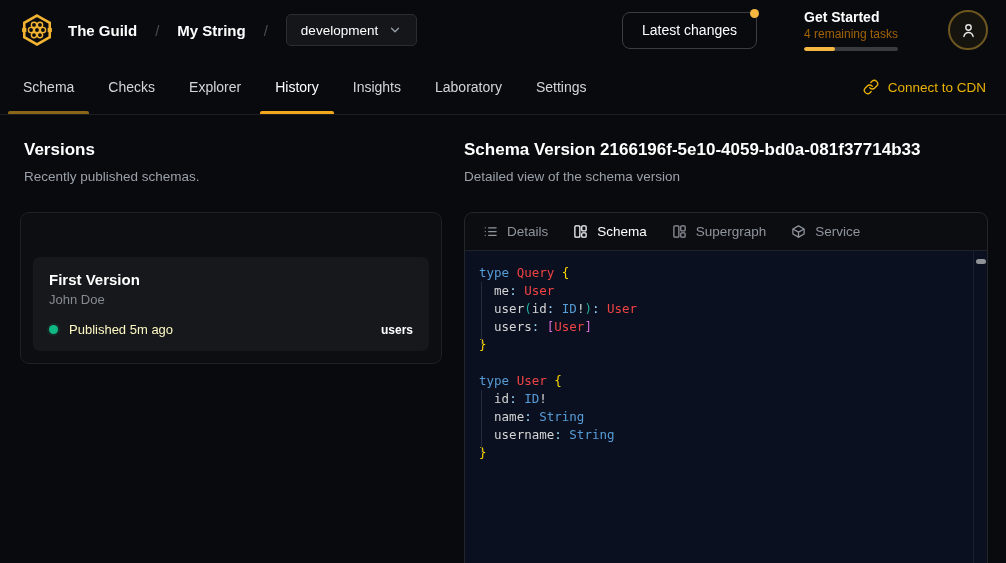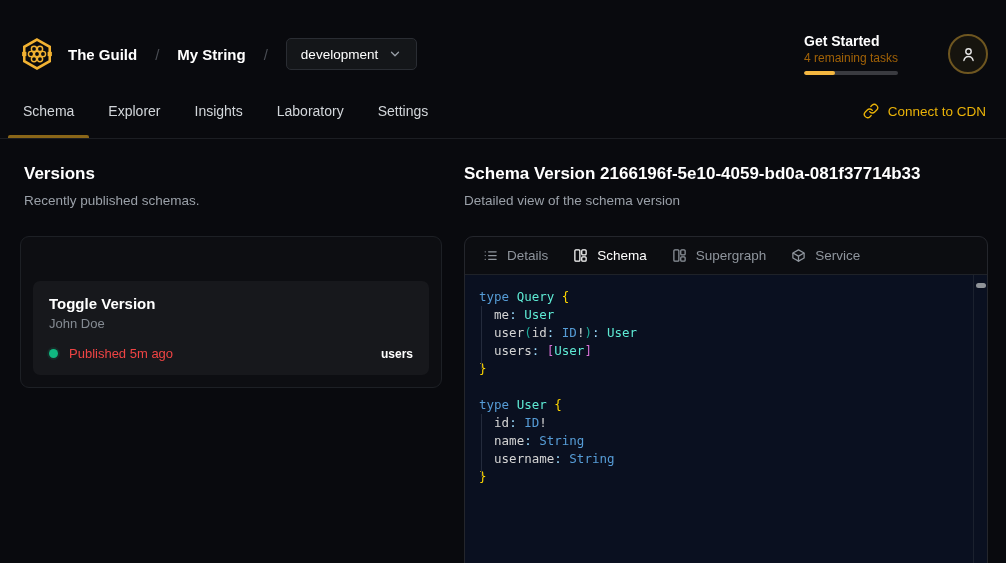--- a/index.html
+++ b/index.html
@@ -5,21 +5,21 @@
   * { box-sizing: border-box; margin: 0; padding: 0; }
   html,body { width:1006px; height:563px; overflow:hidden; }
   body {
     background:#090a0e; color:#fff;
     font-family:"Liberation Sans", sans-serif;
     -webkit-font-smoothing:antialiased;
   }
   svg { display:block; }
 
   
-  .header { height:60px; display:flex; align-items:center; padding:0 18px 0 20px;margin-top:24px; }
+  .header { height:60px; display:flex; align-items:center; padding:0 18px 0 20px; }
   .logo { width:34px; height:34px; margin-right:14px; cursor:pointer; }
   .crumbs { display:flex; align-items:center; gap:18px; font-size:15px; }
   .crumb { color:#fff; font-weight:600; cursor:pointer; }
   .crumb-sep { color:#4a4d54; font-weight:400; }
   .target-btn {
     display:flex; align-items:center; gap:10px; height:32px; padding:0 14px;
     background:#141619; border:1px solid #2a2d33; border-radius:5px;
     color:#fff; font-size:13.5px; font-family:inherit; cursor:pointer;
   }
   .target-btn .chev { color:#9aa0a8; }
@@ -65,21 +65,21 @@
 
   
   .versions-card { margin-top:26px; background:#0d0e12; border:1px solid #1d2025;
     border-radius:9px; padding:44px 12px 12px; }
   .version-item { background:#17181c; border-radius:7px; padding:14px 16px; cursor:pointer; }
   .vi-title { font-size:15px; font-weight:600; color:#fff; }
   .vi-author { margin-top:4px; font-size:13px; color:#858b93; }
   .vi-status-row { margin-top:15px; display:flex; align-items:center; }
   .vi-dot { width:9px; height:9px; border-radius:50%; background:#10b981;
     box-shadow:0 0 0 2px rgba(16,185,129,.12); margin-right:11px; flex:none; }
-  .vi-status { font-size:13px; color:#ef4444; }
+  .vi-status { font-size:13px; color:#fef9c3; }
   .vi-service { margin-left:auto; font-size:12px; font-weight:700; color:#fff; }
 
   
   .panel { margin-top:26px; border:1px solid #24262c; border-radius:9px;
     height:420px; display:flex; flex-direction:column; overflow:hidden; background:#0c0d11; }
   .panel-tabs { height:38px; flex:none; display:flex; align-items:center; gap:25px;
     padding:0 18px; border-bottom:1px solid #1f2228; }
   .panel-tab { display:flex; align-items:center; gap:9px; background:none; border:none;
     color:#8f959d; font-size:13.5px; font-weight:500; font-family:inherit; cursor:pointer; }
   .panel-tab.active { color:#fff; }
@@ -94,21 +94,21 @@
     background:#2a2c31; border:none; position:relative; cursor:pointer; }
   .switch .knob { position:absolute; top:2px; left:2px; width:16px; height:16px;
     border-radius:50%; background:#0d0e11; }
 
   
   .code-area { flex:1; position:relative; background:#0a1020; overflow:hidden; }
   .code { padding:13px 20px 13px 14px; font-family:"DejaVu Sans Mono", monospace;
     font-size:12.5px; line-height:18px; white-space:pre; }
   .code-line { height:18px; }
   .tk-kw     { color:#569cd6;margin-top:13px; }
-  .tk-type   { color:#5eead4; }
+  .tk-type   { color:#ef4444; }
   .tk-field  { color:#d4d4d4; }
   .tk-punct  { color:#9cdcfe; }
   .tk-scalar { color:#569cd6; }
   .tk-brace  { color:#ffd700; }
   .tk-paren  { color:#1fae9d; }
   .tk-bracket{ color:#d670d6; }
   .tk-plain  { color:#d4d4d4; }
   .indent-guide { position:absolute; width:1px; background:#242b3c; left:16px; }
   .vscroll { position:absolute; top:0; right:0; bottom:0; width:14px;
     border-left:1px solid #1b212e; cursor:pointer; }
@@ -141,41 +141,47 @@
     <button class="target-btn">
       <span>development</span>
       <span class="chev">
         <svg viewBox="0 0 24 24" width="14" height="14" fill="none" stroke="currentColor" stroke-width="2.2" stroke-linecap="round" stroke-linejoin="round">
             <polyline points="6 9 12 15 18 9"></polyline>
           </svg>
       </span>
     </button>
   </nav>
   <div class="header-right">
+    <button class="latest-btn">
+      <span>Latest changes</span>
+      <span class="latest-dot"></span>
+    </button>
     <div class="get-started">
       <div class="gs-title">Get Started</div>
       <div class="gs-sub">4 remaining tasks</div>
       <div class="gs-bar">
         <div class="gs-fill" style="width: 33%;"></div>
       </div>
     </div>
     <button class="avatar">
       <span>
         <svg viewBox="0 0 24 24" width="19" height="19" fill="none" stroke="currentColor" stroke-width="1.8" stroke-linecap="round">
             <circle cx="12" cy="8.2" r="3.4"></circle>
             <path d="M6.2 19.5c.8-3.4 3-5 5.8-5s5 1.6 5.8 5"></path>
           </svg>
       </span>
     </button>
   </div>
 </header>
 
 <nav class="nav">
   <button class="nav-tab dim-indicator">Schema</button>
+  <button class="nav-tab">Checks</button>
   <button class="nav-tab">Explorer</button>
+  <button class="nav-tab active">History</button>
   <button class="nav-tab">Insights</button>
   <button class="nav-tab">Laboratory</button>
   <button class="nav-tab">Settings</button>
   <button class="cdn-link">
     <span>
       <svg viewBox="0 0 24 24" width="16" height="16" fill="none" stroke="currentColor" stroke-width="2" stroke-linecap="round" stroke-linejoin="round">
           <path d="M10 13a5 5 0 0 0 7.54.54l3-3a5 5 0 0 0-7.07-7.07l-1.72 1.71"></path>
           <path d="M14 11a5 5 0 0 0-7.54-.54l-3 3a5 5 0 0 0 7.07 7.07l1.71-1.71"></path>
         </svg>
     </span>
@@ -185,21 +191,21 @@
 
 <main class="main">
 
   <section class="left-col">
     <div class="section-head">
       <h2>Versions</h2>
       <p>Recently published schemas.</p>
     </div>
     <div class="versions-card">
       <div class="version-item">
-        <div class="vi-title">Toggle Version</div>
+        <div class="vi-title">First Version</div>
         <div class="vi-author">John Doe</div>
         <div class="vi-status-row">
           <span class="vi-dot"></span>
           <span class="vi-status">Published 5m ago</span>
           <span class="vi-service">users</span>
         </div>
       </div>
     </div>
   </section>
 

